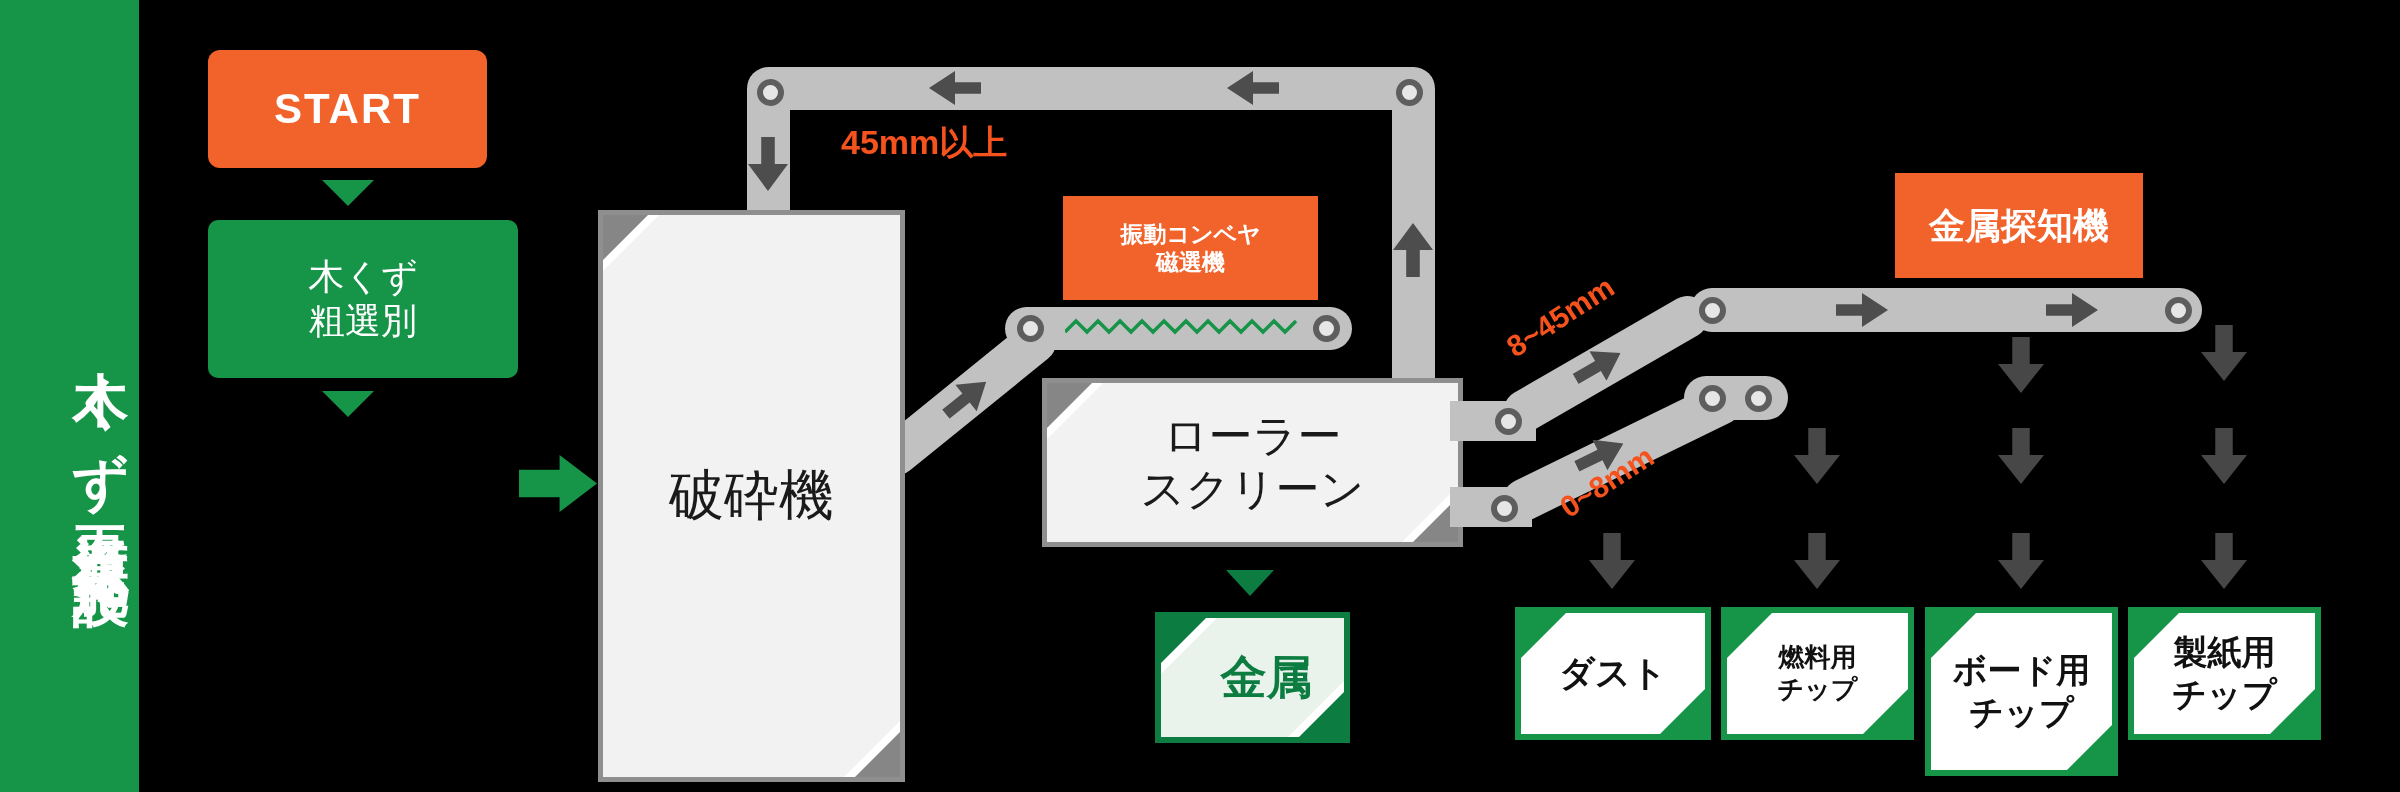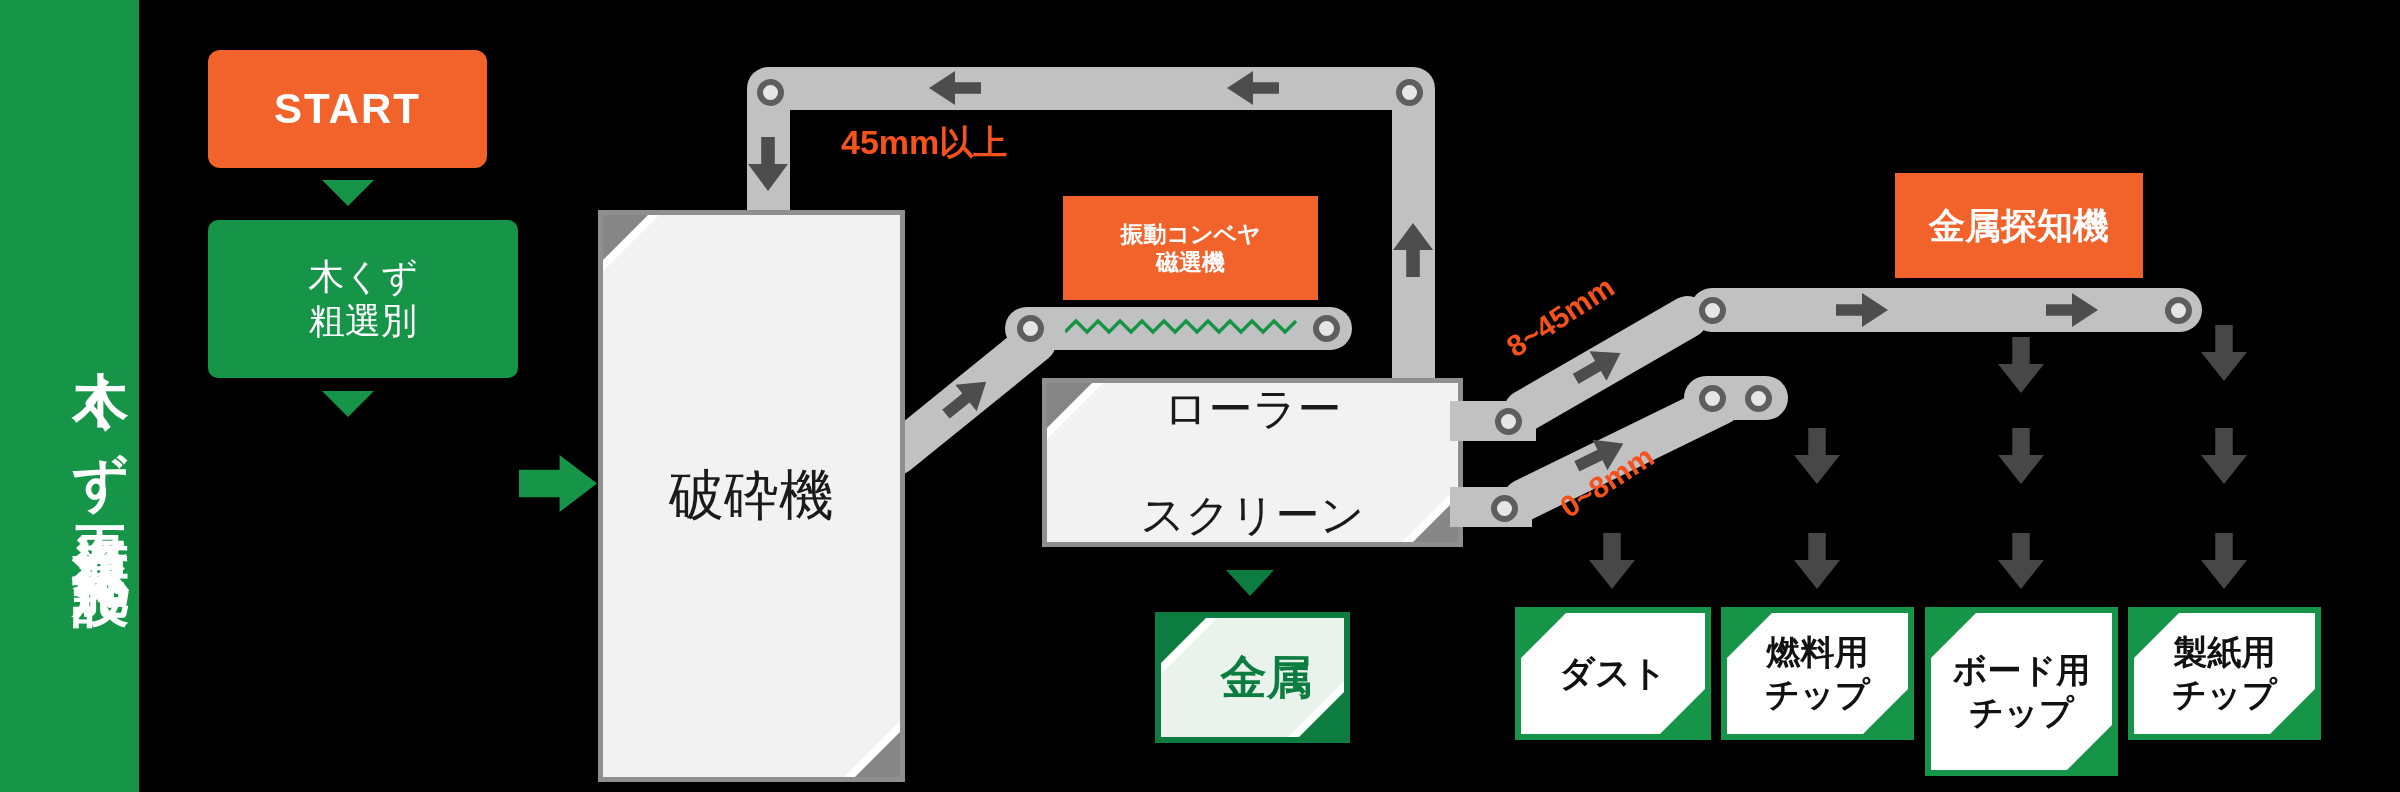--- a/index.html
+++ b/index.html
@@ -96,21 +96,21 @@
     <div class="l">START</div>
   </div>
   <div class="abs gtri" style="left:322px;top:180px;"></div>
   <div class="abs gbox" style="left:208px;top:220px;width:310px;height:158px;font-size:36px;">
     <div class="l">木くず</div>
     <div class="l">粗選別</div>
   </div>
   <div class="abs gtri" style="left:322px;top:391px;"></div>
   <div class="abs blockarrow" style="left:519px;top:455px;"></div>
 
-  <div class="abs mbox" style="left:1042px;top:378px;width:421px;height:169px;font-size:44px;line-height:1.2;justify-content:space-between;">
+  <div class="abs mbox" style="left:1042px;top:378px;width:421px;height:169px;font-size:44px;line-height:1.2;">
     <div class="fold fw tl"></div>
     <div class="fold fg tl"></div>
     <div class="fold fw br"></div>
     <div class="fold fg br"></div>
     <div class="l">ローラー</div>
     <div class="l">スクリーン</div>
   </div>
   <div class="abs dgtri" style="left:1226px;top:570px;"></div>
 
   <div class="abs outbox" id="metal-box" style="left:1155px;top:612px;width:195px;height:131px;font-size:46px;">
@@ -156,21 +156,21 @@
   <div class="abs fall" style="left:2201px;top:428px;"></div>
   <div class="abs fall" style="left:2201px;top:533px;"></div>
 
   <div class="abs outbox" style="left:1515px;top:607px;width:196px;height:133px;font-size:35px;">
     <div class="fold fw tl"></div>
     <div class="fold fgr tl"></div>
     <div class="fold fw br"></div>
     <div class="fold fgr br"></div>
     <div class="l">ダスト</div>
   </div>
-  <div class="abs outbox" style="left:1721px;top:607px;width:193px;height:133px;font-size:34px;line-height:1.22;">
+  <div class="abs outbox" style="left:1721px;top:607px;width:193px;height:133px;font-size:26px;line-height:1.22;">
     <div class="fold fw tl"></div>
     <div class="fold fgr tl"></div>
     <div class="fold fw br"></div>
     <div class="fold fgr br"></div>
     <div class="l">燃料用</div>
     <div class="l">チップ</div>
   </div>
   <div class="abs outbox" style="left:1925px;top:607px;width:193px;height:169px;font-size:34px;line-height:1.22;">
     <div class="fold fw tl"></div>
     <div class="fold fgr tl"></div>

